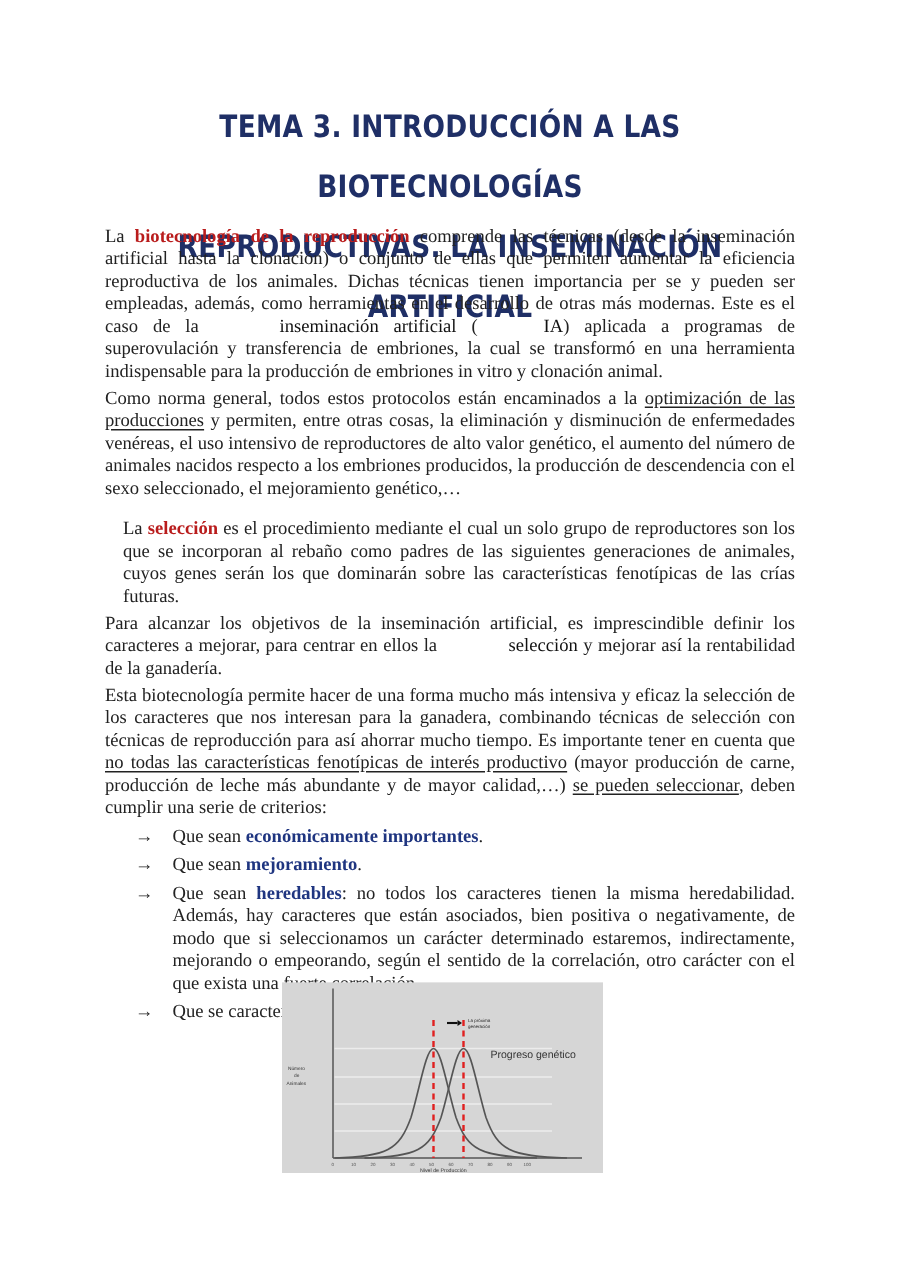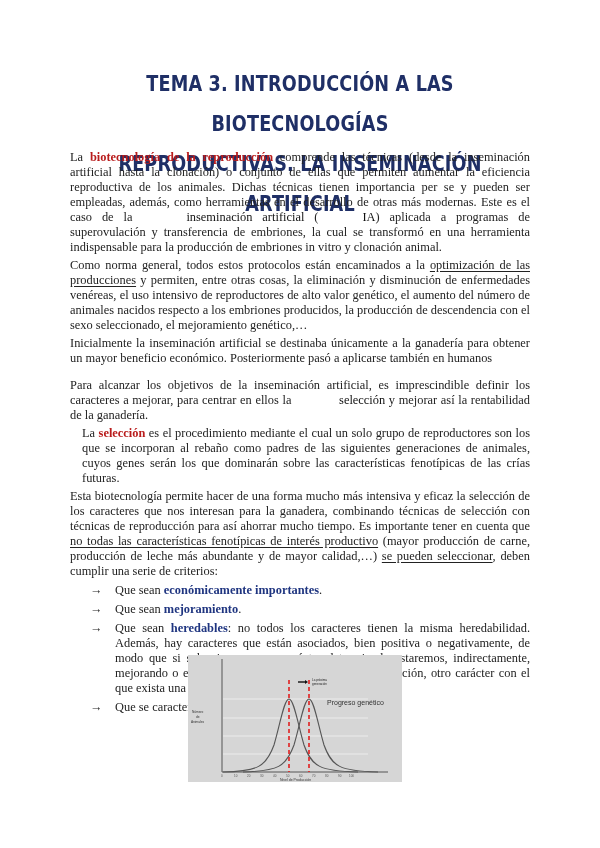--- a/index.html
+++ b/index.html
@@ -42,30 +42,29 @@
   <div class="body-text" style="top:150px;">
 
     <p class="p">
       <span>La </span><span class="blue">biotecnología de la reproducción</span><span> comprende las técnicas (desde la inseminación artificial hasta la clonación) o conjunto de ellas que permiten aumentar la eficiencia reproductiva de los animales. Dichas técnicas tienen importancia per se y pueden ser empleadas, además, como herramientas en el desarrollo de otras más modernas. Este es el caso de la </span><span class="b">inseminación artificial</span><span> (</span><span class="b">IA</span><span>) aplicada a programas de superovulación y transferencia de embriones, la cual se transformó en una herramienta indispensable para la producción de embriones in vitro y clonación animal.</span>
     </p>
 
     <p class="p">
       <span>Como norma general, todos estos protocolos están encaminados a la </span><span class="u">optimización de las producciones</span><span> y permiten, entre otras cosas, la eliminación y disminución de enfermedades venéreas, el uso intensivo de reproductores de alto valor genético, el aumento del número de animales nacidos respecto a los embriones producidos, la producción de descendencia con el sexo seleccionado, el mejoramiento genético,…</span>
     </p>
 
-    <p class="p">Inicialmente la inseminación artificial se destinaba únicamente a la ganadería para obtener un mayor beneficio económico. Posteriormente pasó a aplicarse también en humanos</p>
 
     <div class="gap"></div>
 
+    <p class="p indent">
+      <span>La </span><span class="blue">selección</span><span> es el procedimiento mediante el cual un solo grupo de reproductores son los que se incorporan al rebaño como padres de las siguientes generaciones de animales, cuyos genes serán los que dominarán sobre las características fenotípicas de las crías futuras.</span>
+    </p>
+
     <p class="p">
       <span>Para alcanzar los objetivos de la inseminación artificial, es imprescindible definir los caracteres a mejorar, para centrar en ellos la </span><span class="b">selección</span><span> y mejorar así la rentabilidad de la ganadería.</span>
-    </p>
-
-    <p class="p indent">
-      <span>La </span><span class="blue">selección</span><span> es el procedimiento mediante el cual un solo grupo de reproductores son los que se incorporan al rebaño como padres de las siguientes generaciones de animales, cuyos genes serán los que dominarán sobre las características fenotípicas de las crías futuras.</span>
     </p>
 
     <p class="p">
       <span>Esta biotecnología permite hacer de una forma mucho más intensiva y eficaz la selección de los caracteres que nos interesan para la ganadera, combinando técnicas de selección con técnicas de reproducción para así ahorrar mucho tiempo. Es importante tener en cuenta que </span><span class="u">no todas las características fenotípicas de interés productivo</span><span> (mayor producción de carne, producción de leche más abundante y de mayor calidad,…) </span><span class="u">se pueden seleccionar</span><span>, deben cumplir una serie de criterios:</span>
     </p>
 
     <ul class="crit">
       <li>
         <span class="arr">→</span>
         <span>Que sean </span><span class="navy">económicamente importantes</span><span>.</span>

